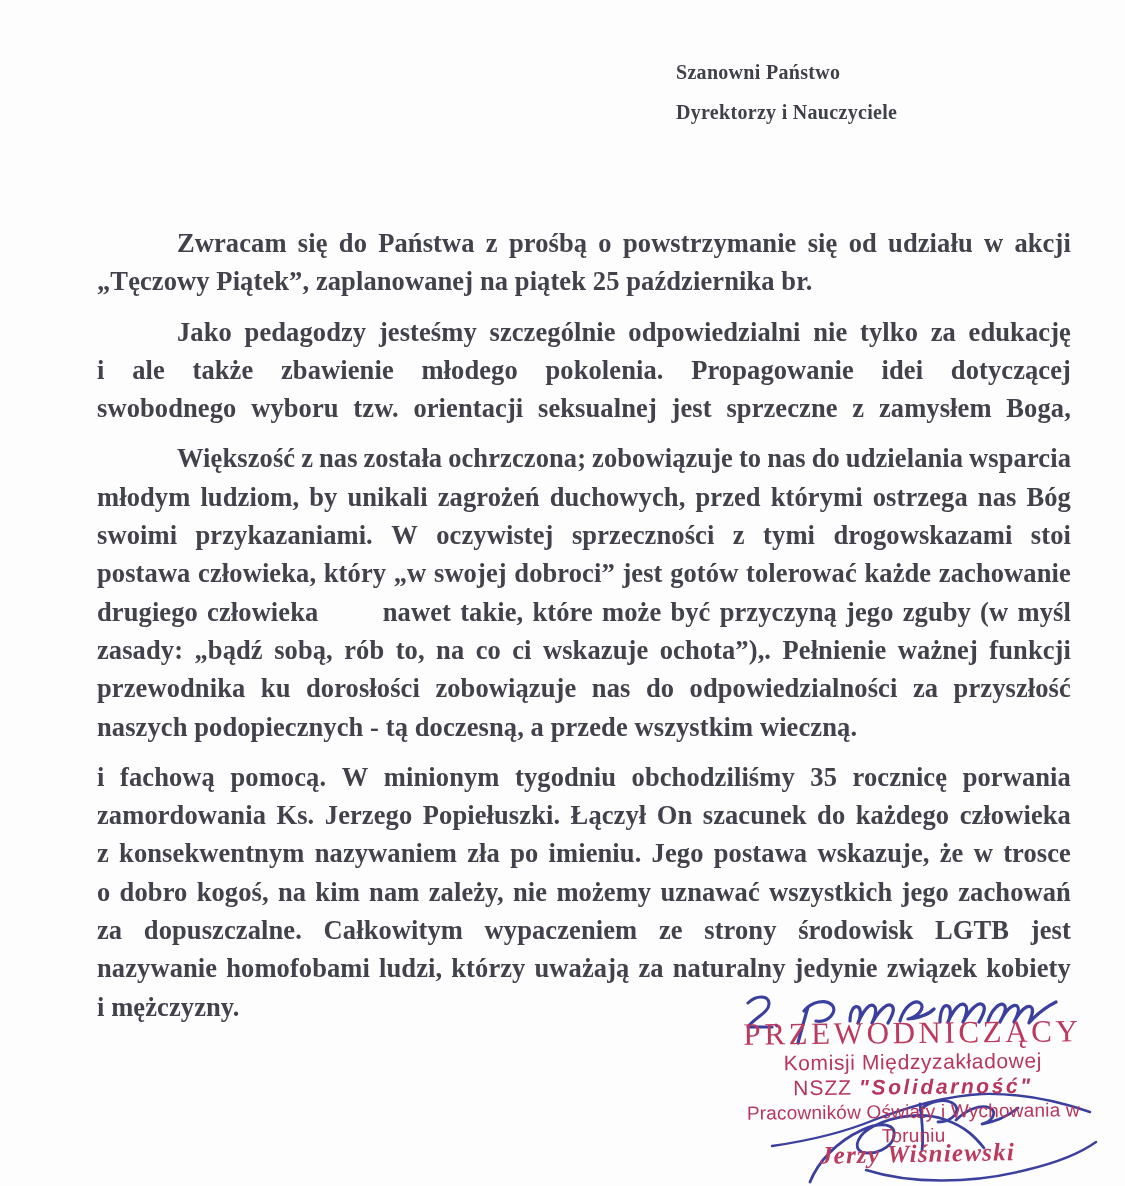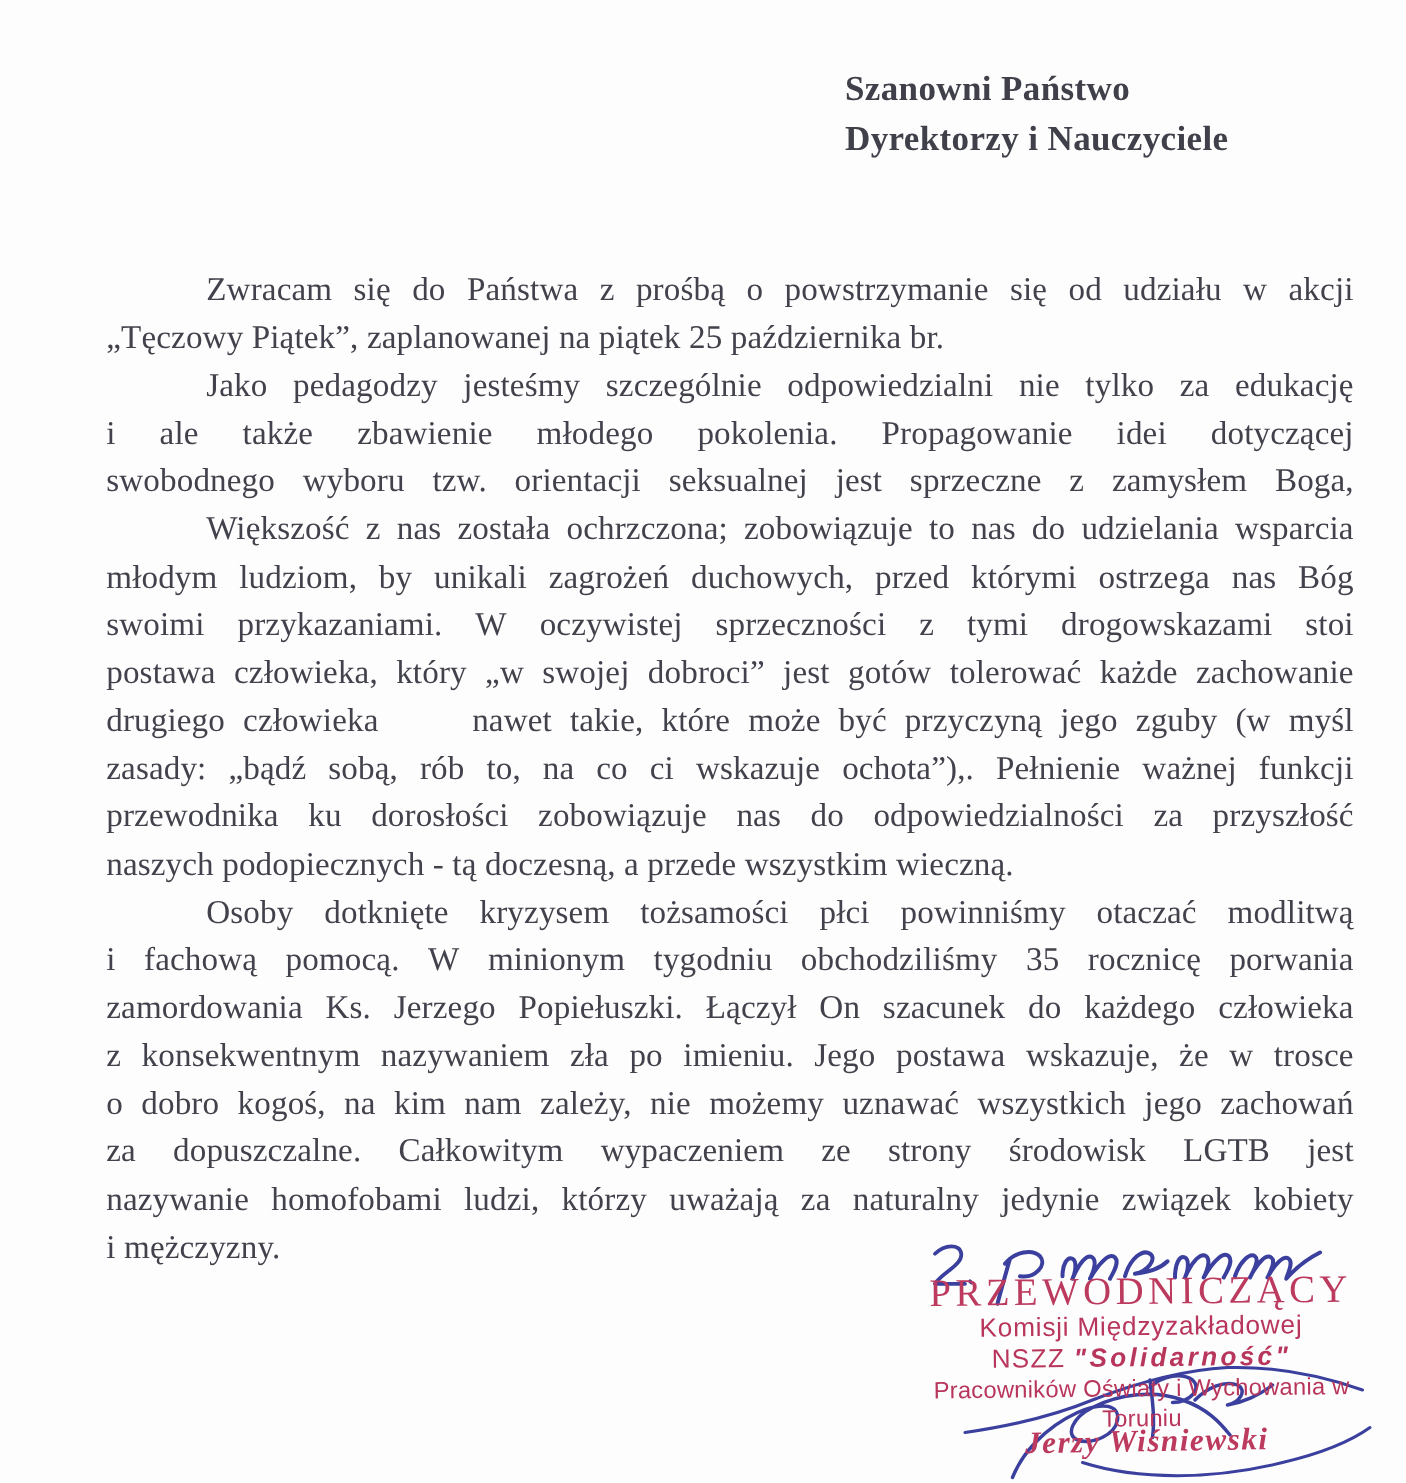--- a/index.html
+++ b/index.html
@@ -21,37 +21,38 @@
   
   .salutation {
     position: absolute;
     left: 676px;
     top: 52px;
     width: 420px;
   }
   .salutation .sal-line {
     font-family: "Liberation Serif", "DejaVu Serif", serif;
     font-weight: bold;
-    font-size: 28px;
+    font-size: 20px;
     line-height: 40px;
     letter-spacing: 0.3px;
     color: #3f4049;
     white-space: nowrap;
   }
 
   
   .body-block {
     position: absolute;
     left: 85px;
     top: 212px;
     width: 998px;
   }
   .para {
-    margin: 0;
+    margin: 12px;
     padding: 0;
+    font-weight: bold;
   }
   .tline {
     font-size: 26.5px;
     line-height: 38.3px;
     color: #42424c;
     white-space: nowrap;
     letter-spacing: 0.1px;
   }
   
   .tline.just {
@@ -297,30 +298,20 @@
           <span>zobowiązuje</span>
           <span>nas</span>
           <span>do</span>
           <span>odpowiedzialności</span>
           <span>za</span>
           <span>przyszłość</span>
         </div>
         <div class="tline">naszych podopiecznych - tą doczesną, a przede wszystkim wieczną.</div>
       </div>
       <div class="para">
-        <div class="tline just indent">
-          <span>Osoby</span>
-          <span>dotknięte</span>
-          <span>kryzysem</span>
-          <span>tożsamości</span>
-          <span>płci</span>
-          <span>powinniśmy</span>
-          <span>otaczać</span>
-          <span>modlitwą</span>
-        </div>
         <div class="tline just">
           <span>i</span>
           <span>fachową</span>
           <span>pomocą.</span>
           <span>W</span>
           <span>minionym</span>
           <span>tygodniu</span>
           <span>obchodziliśmy</span>
           <span>35</span>
           <span>rocznicę</span>

